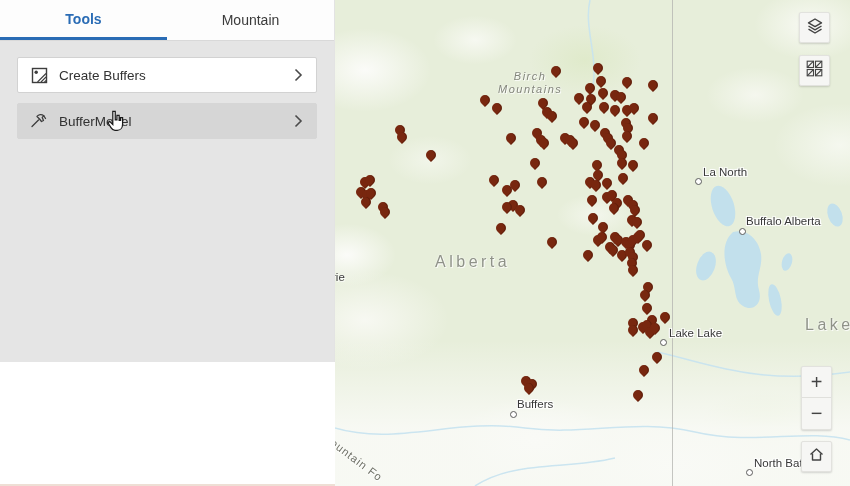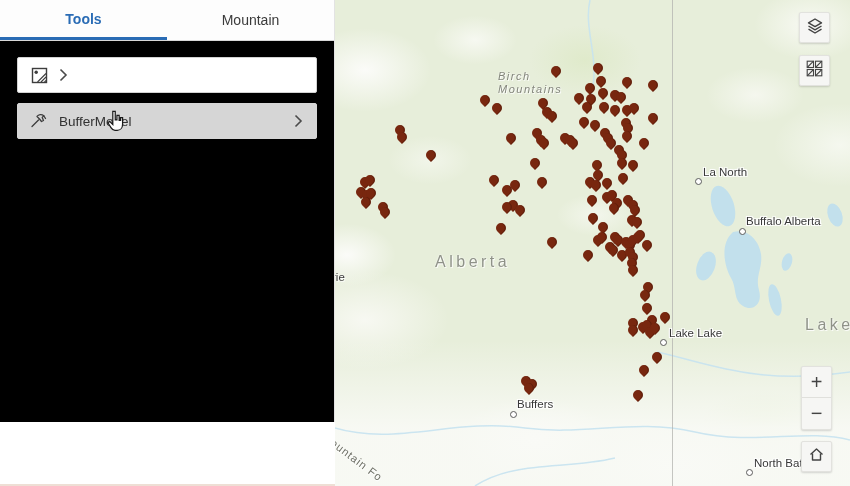--- a/index.html
+++ b/index.html
@@ -1,20 +1,20 @@
 <!DOCTYPE html>
 <html><head>
 <meta charset="utf-8">
 <style>
   html,body{margin:0;padding:0;}
   body{width:850px;height:486px;overflow:hidden;font-family:"Liberation Sans",sans-serif;background:#fff;}
   .app{position:relative;width:850px;height:486px;border-bottom:2px solid #eedfd5;box-sizing:border-box;}
 
   
-  .panel{position:absolute;left:0;top:0;width:335px;height:422px;background:#000000;border-right:1px solid #e3e3e3;box-sizing:border-box;}
+  .panel{position:absolute;left:0;top:0;width:335px;height:362px;background:#e5e5e5;border-right:1px solid #e3e3e3;box-sizing:border-box;}
   .tabs{display:flex;height:40px;border-bottom:1px solid #d9d9d9;background:#fdfdfd;}
   .tab{flex:1;display:flex;align-items:center;justify-content:center;font-size:14px;color:#3b3b3b;cursor:pointer;box-sizing:border-box;}
   .tab.active{color:#2a6cb5;font-weight:bold;border-bottom:3px solid #2a6cb5;}
   .tool-list{padding:16px 17px 0 17px;}
   .tool-item{display:flex;align-items:center;height:36px;border:1px solid #d2d2d2;border-radius:2px;background:#fff;margin-bottom:10px;padding:0 12px;box-sizing:border-box;cursor:pointer;}
   .tool-item.hovered{background:#d6d6d6;border-color:#d6d6d6;}
   .tool-item .t-icon{width:18px;height:18px;margin-right:11px;display:flex;align-items:center;justify-content:center;color:#3d3d3d;}
   .tool-item .t-label{flex:1;font-size:13.5px;color:#323232;}
   .tool-item .chev{width:10px;height:14px;display:flex;align-items:center;}
 
@@ -42,21 +42,21 @@
   .hydro{position:absolute;left:0;top:0;z-index:1;}
   .border-line{position:absolute;left:337px;top:0;width:1px;height:486px;background:#b3b3af;opacity:.75;z-index:2;}
 
   .pin{position:absolute;width:10px;height:10px;background:#78270f;border-radius:50% 50% 50% 0;transform:rotate(-45deg);z-index:5;box-shadow:inset -1px -1px 0 rgba(0,0,0,.18);}
   .city{position:absolute;z-index:6;}
   .city .dot{position:absolute;width:7px;height:7px;border:1.5px solid #5c5c5c;background:#fff;border-radius:50%;box-sizing:border-box;}
   .city .cname{position:absolute;font-size:11.5px;color:#383838;white-space:nowrap;
     text-shadow:0 0 2px #fff,0 0 2px #fff,1px 1px 0 #fff,-1px -1px 0 #fff,1px -1px 0 #fff,-1px 1px 0 #fff;}
   .rlabel{position:absolute;white-space:pre;z-index:4;
     text-shadow:0 0 2px #fff,1px 1px 0 rgba(255,255,255,.8);}
-  .rlabel.mountain{font-style:italic;font-size:11px;letter-spacing:1.5px;color:#82857a;text-align:left;line-height:1.2;}
+  .rlabel.mountain{font-style:italic;font-size:11px;letter-spacing:1.5px;color:#82857a;text-align:center;line-height:1.2;}
   .rlabel.province{font-size:16px;letter-spacing:3.5px;color:#8f9288;}
   .rlabel.cityfrag{font-size:11.5px;color:#383838;}
   .rlabel.forest{font-size:11px;letter-spacing:1px;color:#6e7066;transform-origin:left top;}
 
   
   .ctl{position:absolute;background:#f6f6f4;border:1px solid #e2e2de;border-radius:2px;box-shadow:0 1px 2px rgba(0,0,0,.15);display:flex;align-items:center;justify-content:center;color:#434343;cursor:pointer;z-index:10;box-sizing:border-box;}
   .ctl-layers{left:464px;top:12px;width:31px;height:31px;}
   .ctl-basemap{left:464px;top:55px;width:31px;height:31px;}
   .zoomgroup{position:absolute;left:466px;top:366px;width:31px;height:64px;background:#f6f6f4;border:1px solid #e2e2de;border-radius:2px;box-shadow:0 1px 2px rgba(0,0,0,.15);z-index:10;box-sizing:border-box;}
   .zbtn{width:100%;height:31px;display:flex;align-items:center;justify-content:center;font-size:20px;color:#434343;cursor:pointer;box-sizing:border-box;}
@@ -85,20 +85,21 @@
           <svg width="17" height="17" viewBox="0 0 17 17">
             <rect x="1.5" y="1.5" width="14" height="14" fill="none" stroke="#3d3d3d" stroke-width="1.4"></rect>
             <circle cx="5.2" cy="5.2" r="1.7" fill="#3d3d3d"></circle>
             <g stroke="#3d3d3d" stroke-width="1.1">
               <line x1="15" y1="6.5" x2="6.5" y2="15"></line>
               <line x1="15" y1="10" x2="10" y2="15"></line>
               <line x1="15" y1="13.5" x2="13.5" y2="15"></line>
             </g>
           </svg>
         </span>
+        <span class="t-label">Create Buffers</span>
         <span class="chev">
           <svg width="9" height="14" viewBox="0 0 9 14">
               <polyline points="1.5,1.5 7,7 1.5,12.5" fill="none" stroke="#4a4a4a" stroke-width="1.6"></polyline>
             </svg>
         </span>
       </div>
 
       <div class="tool-item hovered">
         <span class="t-icon">
           <svg width="18" height="18" viewBox="0 0 18 18" fill="none" stroke="#3d3d3d" stroke-width="1.3" stroke-linecap="round" stroke-linejoin="round">

